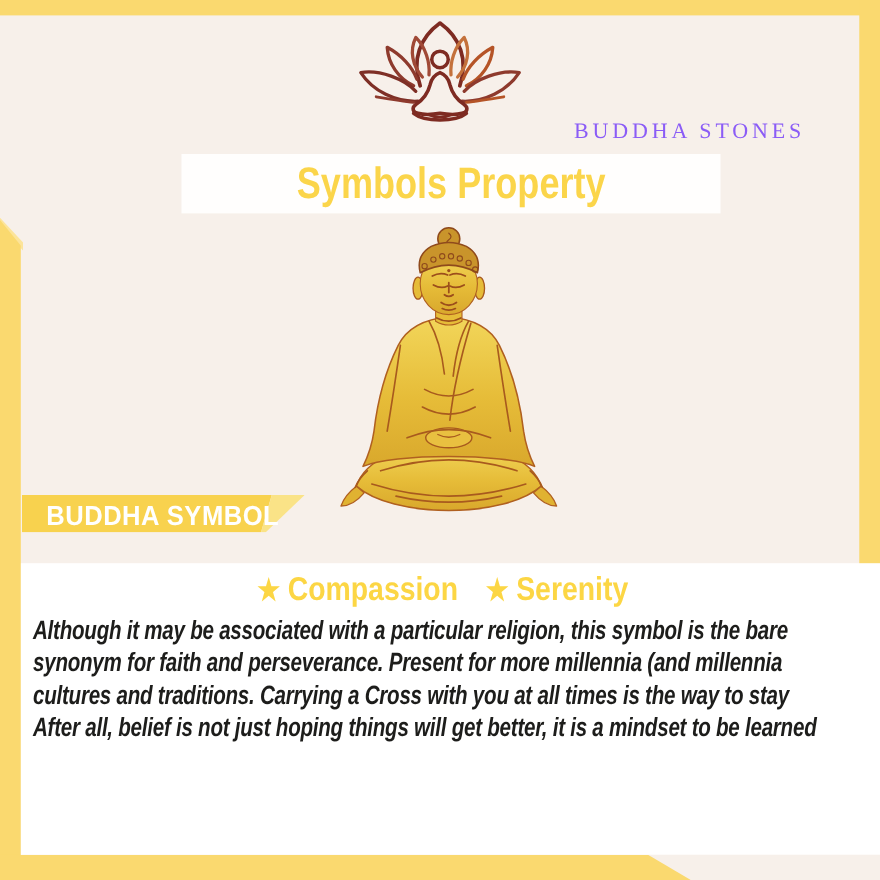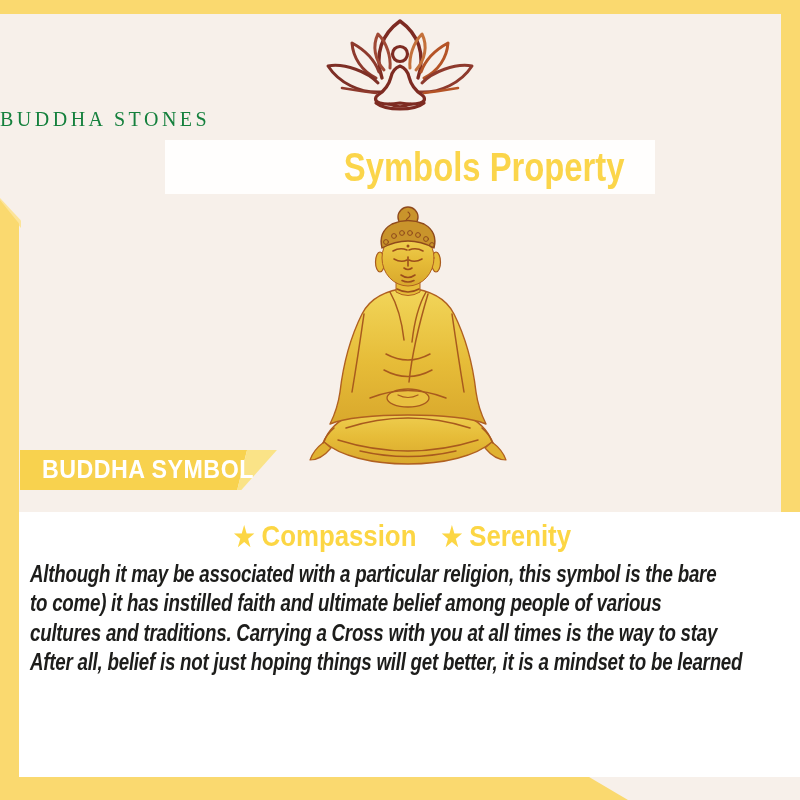--- a/index.html
+++ b/index.html
@@ -13,35 +13,35 @@
      clip-path:polygon(0 0,100% 0,100% 100%,0 96.6%);}
   .bar-left{left:0;top:200px;width:19px;height:600px;
      clip-path:polygon(0 0,100% 3.9%,100% 100%,0 100%);}
   .bar-left-edge{position:absolute;left:0;top:198px;width:21px;height:30px;background:#fce49a;
      clip-path:polygon(0 0,100% 75%,100% 100%,0 18%);}
   .bar-bottom{left:0;top:777px;width:628px;height:23px;
      clip-path:polygon(0 0,93.8% 0,100% 100%,0 100%);}
 
   
   .logo-wrap{position:absolute;left:316px;top:16px;width:168px;height:96px;}
-  .brand-name{position:absolute;left:0;top:108px;width:732px;text-align:left;
+  .brand-name{position:absolute;left:0;top:108px;width:732px;text-align:right;
      font-family:"Liberation Serif",serif;font-size:20px;letter-spacing:3.5px;
-     color:#15803d;}
+     color:#8b5cf6;}
 
   
   .title-band{position:absolute;left:165px;top:140px;width:490px;height:54px;
-     background:#fffefd;display:flex;align-items:center;justify-content:flex-end;}
+     background:#fffefd;display:flex;align-items:center;justify-content:center;}
   .title-band span{display:inline-block;white-space:nowrap;transform:scaleX(.82);
      font-size:40px;font-weight:bold;color:#fbd54a;letter-spacing:0;}
 
   
   .buddha-wrap{position:absolute;left:298px;top:202px;width:220px;height:272px;}
 
   
-  .ribbon{position:absolute;left:20px;top:450px;width:258px;height:40px;}
+  .ribbon{position:absolute;left:20px;top:450px;width:258px;height:34px;}
   .ribbon-main{position:absolute;inset:0;background:#f8d24e;
      clip-path:polygon(0 0,88% 0,84.2% 100%,0 100%);}
   .ribbon-tip{position:absolute;inset:0;background:#fae387;
      clip-path:polygon(88% 0,99.6% 0,85.8% 100%,84.2% 100%);}
   .ribbon-label{position:absolute;left:22px;top:0;height:38px;line-height:38px;
      color:#fff;font-size:25px;font-weight:bold;letter-spacing:.5px;white-space:nowrap;
      display:inline-block;transform:scaleX(.93);transform-origin:left center;}
 
   
   .content-bg{position:absolute;left:19px;top:512px;width:781px;height:265px;background:#ffffff;}
@@ -169,18 +169,18 @@
 
   <div class="content-bg"></div>
 
   <div class="props-line">
     <span class="prop"><span class="star">★</span><span>Compassion</span></span>
     <span class="prop"><span class="star">★</span><span>Serenity</span></span>
   </div>
 
   <div class="description">
     <div><span class="dline">Although it may be associated with a particular religion, this symbol is the bare</span></div>
-    <div><span class="dline">to come) it has instilled faith and ultimate belief among people of various</span></div>
+    <div><span class="dline">synonym for faith and perseverance. Present for more millennia (and millennia</span></div>
     <div><span class="dline">cultures and traditions. Carrying a Cross with you at all times is the way to stay</span></div>
     <div><span class="dline">After all, belief is not just hoping things will get better, it is a mindset to be learned</span></div>
   </div>
 
 </div>
 
 </body></html>

